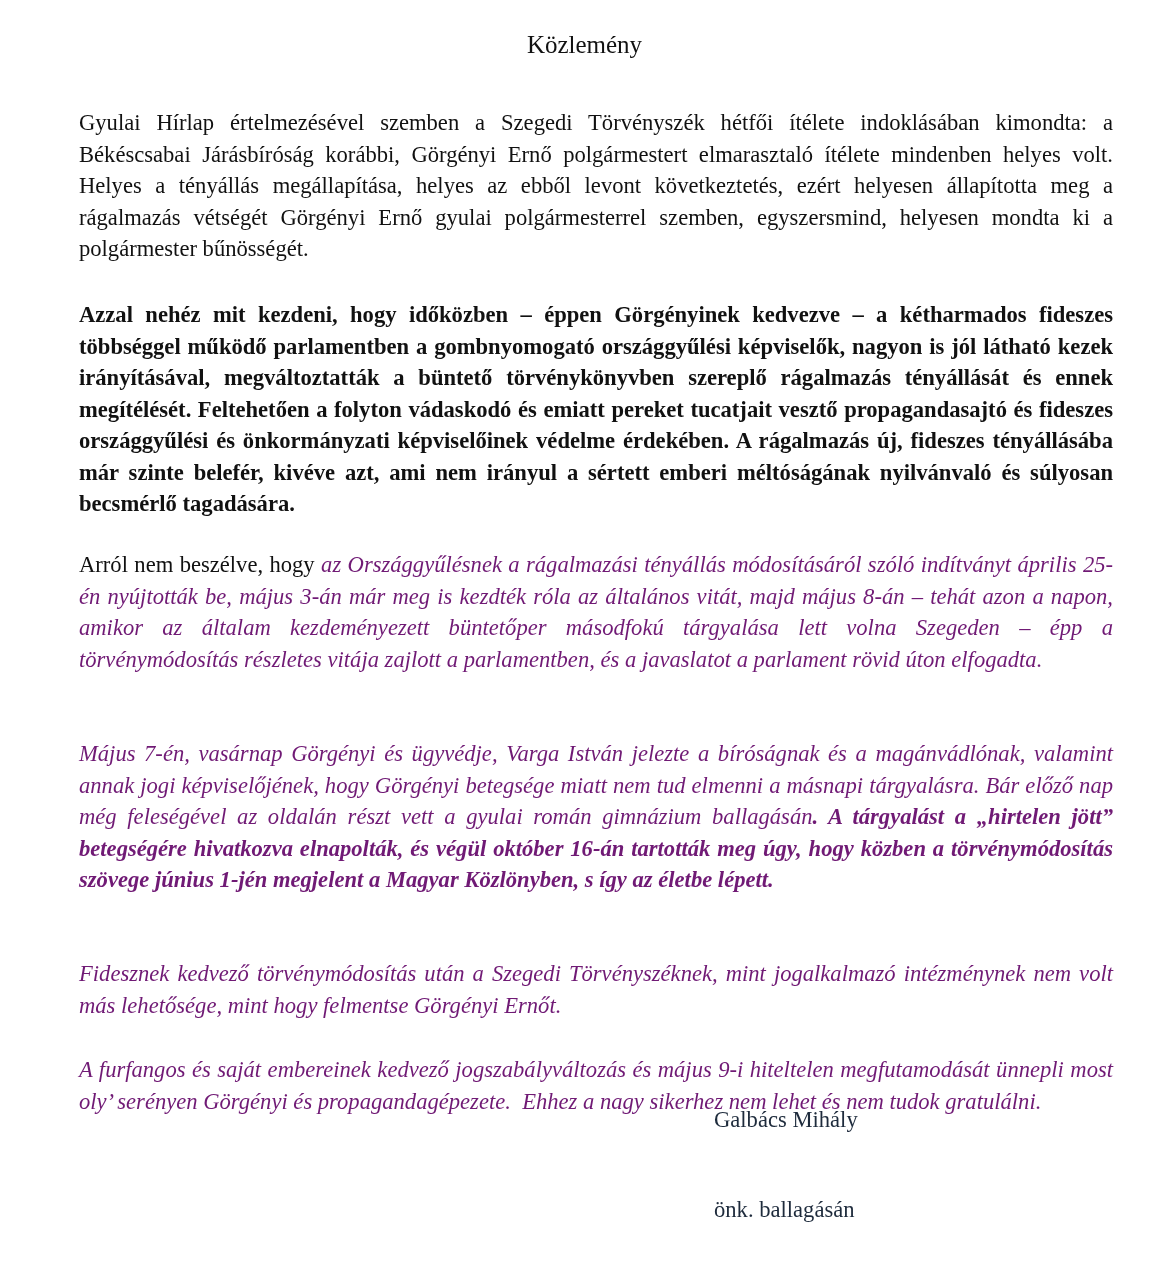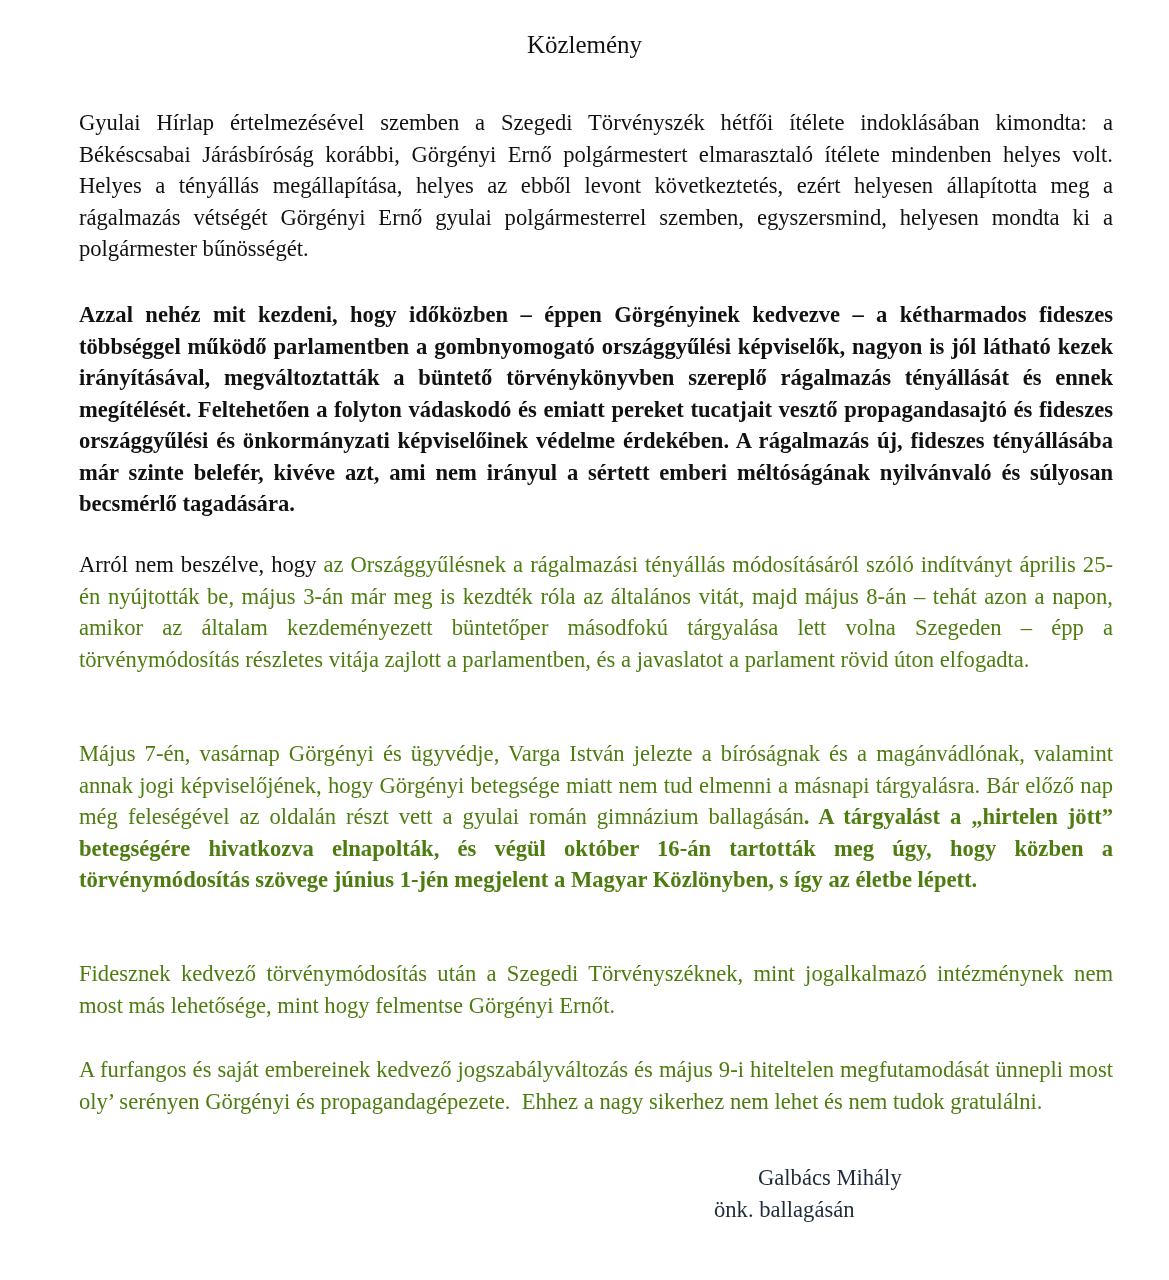--- a/index.html
+++ b/index.html
@@ -11,46 +11,46 @@
   .page { position: relative; width: 1169px; height: 1280px; }
   .title {
     position: absolute; top: 29px; left: 0; width: 1169px;
     text-align: center; margin: 0; font-weight: normal; font-size: 25px;
     color: #111111;
   }
   .para {
     position: absolute; left: 62px; width: 1034px; margin: 17px;
     text-align: justify; text-align-last: left;
   }
-  .navy { color: #4d7c0f; }
+  .navy { color: #701a75; font-style: italic; }
   .bold { font-weight: bold; }
   #p1 { top: 90px; }
   #p2 { top: 282px; font-weight: bold; }
   #p3 { top: 532px; }
   #p4 { top: 721px; }
   #p5 { top: 941px; }
   #p6 { top: 1037px; }
   .sig { position: absolute; color: #1e2b3c; margin: 0; }
-  #sig-name { top: 1162px; left: 714px; margin-left: 44px; }
+  #sig-name { top: 1104px; left: 714px; }
   #sig-role { top: 1194px; left: 714px; }
   #sig-org { top: 1225px; left: 574px; }
 </style>
 </head>
 <body>
 
 <div class="page">
   <h1 class="title">Közlemény</h1>
 
   <p class="para" id="p1">Gyulai Hírlap értelmezésével szemben a Szegedi Törvényszék hétfői ítélete indoklásában kimondta: a Békéscsabai Járásbíróság korábbi, Görgényi Ernő polgármestert elmarasztaló ítélete mindenben helyes volt. Helyes a tényállás megállapítása, helyes az ebből levont következtetés, ezért helyesen állapította meg a rágalmazás vétségét Görgényi Ernő gyulai polgármesterrel szemben, egyszersmind, helyesen mondta ki a polgármester bűnösségét.</p>
 
   <p class="para" id="p2">Azzal nehéz mit kezdeni, hogy időközben – éppen Görgényinek kedvezve – a kétharmados fideszes többséggel működő parlamentben a gombnyomogató országgyűlési képviselők, nagyon is jól látható kezek irányításával, megváltoztatták a büntető törvénykönyvben szereplő rágalmazás tényállását és ennek megítélését. Feltehetően a folyton vádaskodó és emiatt pereket tucatjait vesztő propagandasajtó és fideszes országgyűlési és önkormányzati képviselőinek védelme érdekében. A rágalmazás új, fideszes tényállásába már szinte belefér, kivéve azt, ami nem irányul a sértett emberi méltóságának nyilvánvaló és súlyosan becsmérlő tagadására.</p>
 
   <p class="para" id="p3"><span>Arról nem beszélve, hogy </span><span class="navy">az Országgyűlésnek a rágalmazási tényállás módosításáról szóló indítványt április 25-én nyújtották be, május 3-án már meg is kezdték róla az általános vitát, majd május 8-án – tehát azon a napon, amikor az általam kezdeményezett büntetőper másodfokú tárgyalása lett volna Szegeden – épp a törvénymódosítás részletes vitája zajlott a parlamentben, és a javaslatot a parlament rövid úton elfogadta.</span></p>
 
   <p class="para navy" id="p4"><span>Május 7-én, vasárnap Görgényi és ügyvédje, Varga István jelezte a bíróságnak és a magánvádlónak, valamint annak jogi képviselőjének, hogy Görgényi betegsége miatt nem tud elmenni a másnapi tárgyalásra. Bár előző nap még feleségével az oldalán részt vett a gyulai román gimnázium ballagásán</span><span class="bold">. A tárgyalást a „hirtelen jött” betegségére hivatkozva elnapolták, és végül október 16-án tartották meg úgy, hogy közben a törvénymódosítás szövege június 1-jén megjelent a Magyar Közlönyben, s így az életbe lépett.</span></p>
 
-  <p class="para navy" id="p5">Fidesznek kedvező törvénymódosítás után a Szegedi Törvényszéknek, mint jogalkalmazó intézménynek nem most más lehetősége, mint hogy felmentse Görgényi Ernőt.</p>
+  <p class="para navy" id="p5">Fidesznek kedvező törvénymódosítás után a Szegedi Törvényszéknek, mint jogalkalmazó intézménynek nem volt más lehetősége, mint hogy felmentse Görgényi Ernőt.</p>
 
   <p class="para navy" id="p6" style="white-space: pre-wrap;">A furfangos és saját embereinek kedvező jogszabályváltozás és május 9-i hiteltelen megfutamodását ünnepli most oly’ serényen Görgényi és propagandagépezete.  Ehhez a nagy sikerhez nem lehet és nem tudok gratulálni.</p>
 
   <p class="sig" id="sig-name">Galbács Mihály</p>
   <p class="sig" id="sig-role">önk. ballagásán</p>
 </div>
 
 </body></html>

